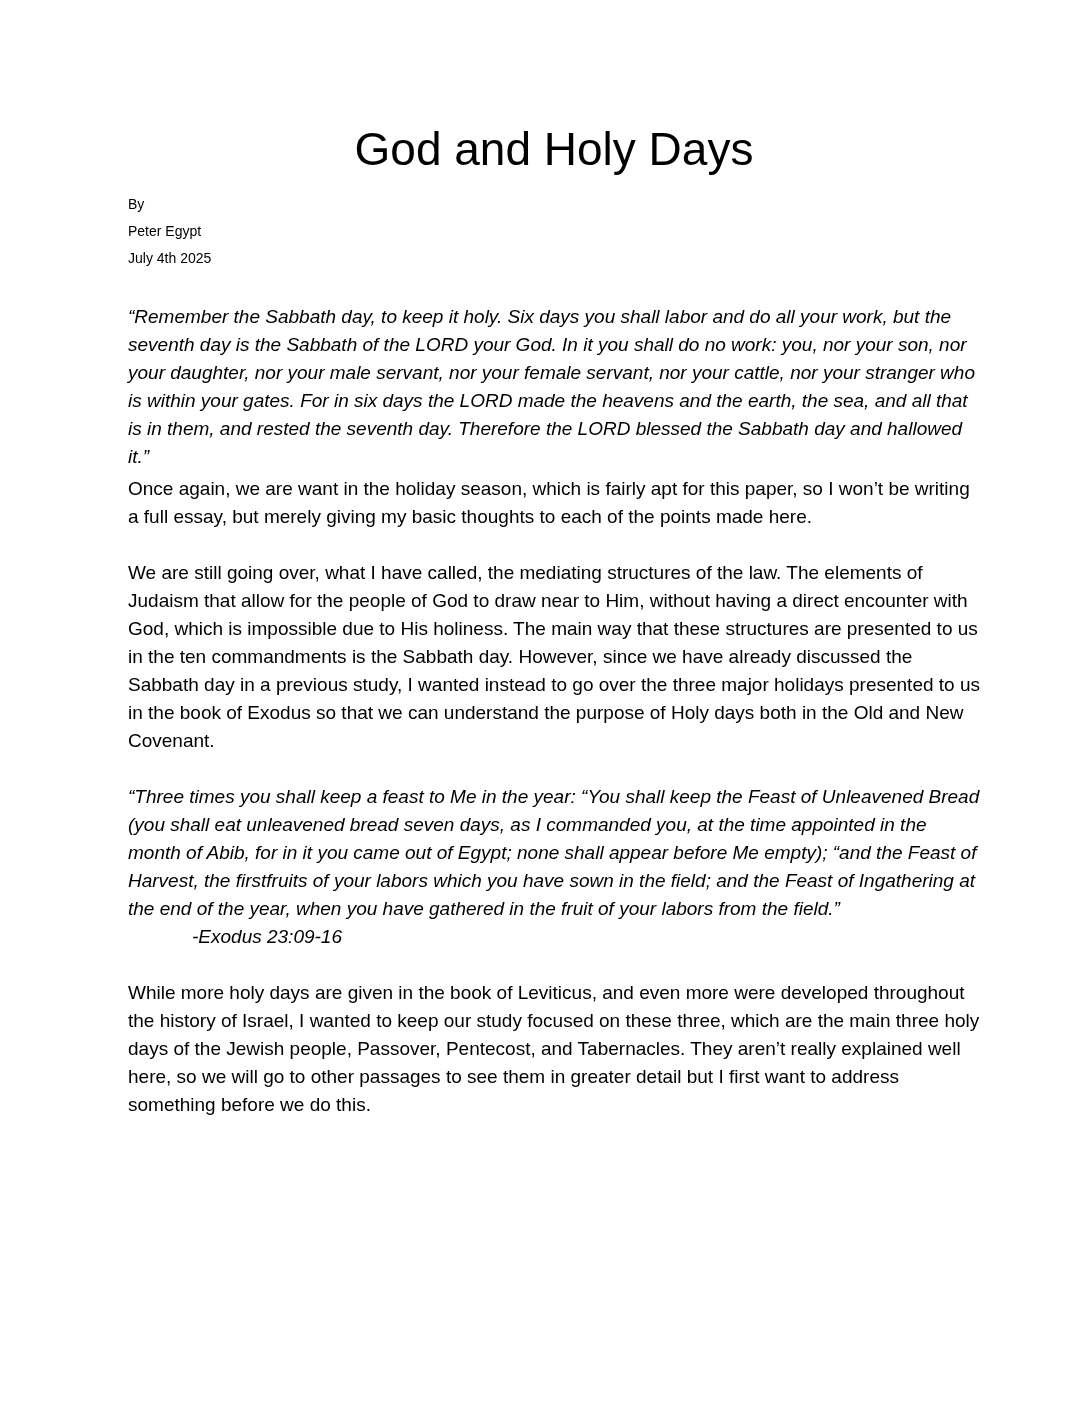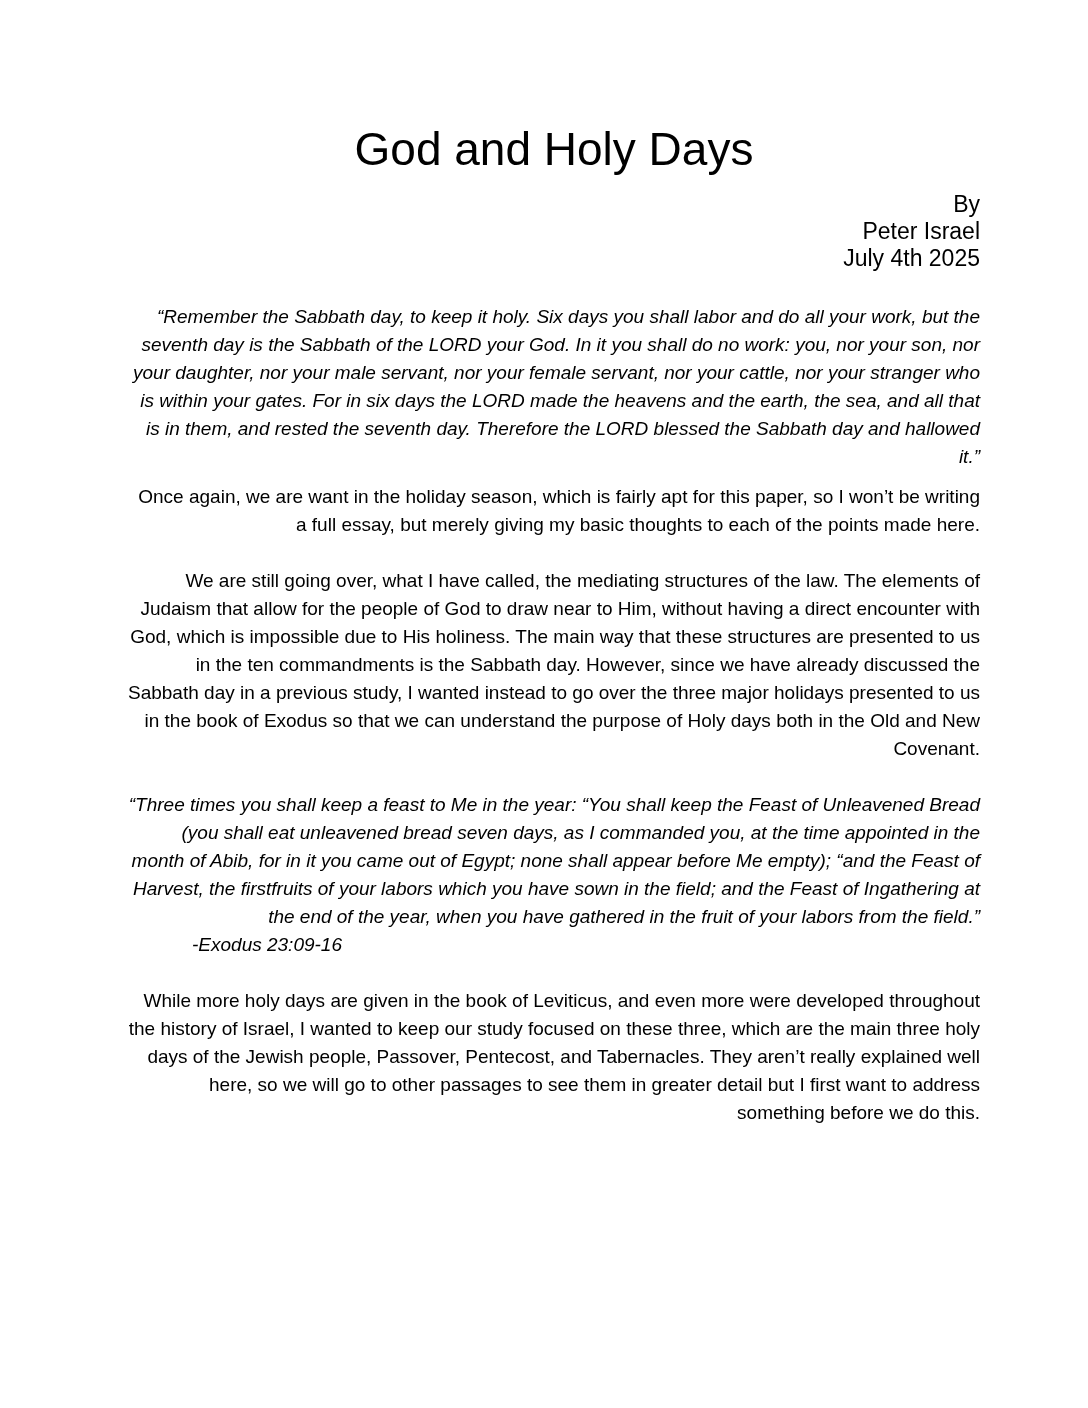--- a/index.html
+++ b/index.html
@@ -24,33 +24,33 @@
   }
   .doc-title {
     font-size: 46px;
     font-weight: 400;
     line-height: 56px;
     text-align: center;
     margin: 0 0 14px 0;
     letter-spacing: 0;
   }
   .doc-byline {
-    text-align: right;
-    font-size: 23px;
+    text-align: left;
+    font-size: 14px;
     line-height: 27px;
     margin: 0 0 31px 0;
   }
   .doc-byline div {
     margin: 0;
   }
   .para {
     font-size: 19px;
     line-height: 28px;
-    margin: 12px 0 28px 0;
-    text-align: right;
+    margin: 4px 0 28px 0;
+    text-align: left;
   }
   .quote {
     font-style: italic;
     margin-bottom: 0;
   }
   .quote-ref {
     font-size: 19px;
     line-height: 28px;
     font-style: italic;
     padding-left: 64px;
@@ -59,21 +59,21 @@
 </style>
 </head>
 <body>
 
 <div class="doc-page">
 
   <h1 class="doc-title">God and Holy Days</h1>
 
   <div class="doc-byline">
     <div>By</div>
-    <div>Peter Israel</div>
+    <div>Peter Egypt</div>
     <div>July 4th 2025</div>
   </div>
 
   <p class="para quote">“Remember the Sabbath day, to keep it holy. Six days you shall labor and do all your work, but the seventh day is the Sabbath of the LORD your God. In it you shall do no work: you, nor your son, nor your daughter, nor your male servant, nor your female servant, nor your cattle, nor your stranger who is within your gates. For in six days the LORD made the heavens and the earth, the sea, and all that is in them, and rested the seventh day. Therefore the LORD blessed the Sabbath day and hallowed it.”</p>
 
   <p class="para">Once again, we are want in the holiday season, which is fairly apt for this paper, so I won’t be writing a full essay, but merely giving my basic thoughts to each of the points made here.</p>
 
   <p class="para">We are still going over, what I have called, the mediating structures of the law. The elements of Judaism that allow for the people of God to draw near to Him, without having a direct encounter with God, which is impossible due to His holiness. The main way that these structures are presented to us in the ten commandments is the Sabbath day. However, since we have already discussed the Sabbath day in a previous study, I wanted instead to go over the three major holidays presented to us in the book of Exodus so that we can understand the purpose of Holy days both in the Old and New Covenant.</p>
 
   <p class="para quote">“Three times you shall keep a feast to Me in the year: “You shall keep the Feast of Unleavened Bread (you shall eat unleavened bread seven days, as I commanded you, at the time appointed in the month of Abib, for in it you came out of Egypt; none shall appear before Me empty); “and the Feast of Harvest, the firstfruits of your labors which you have sown in the field; and the Feast of Ingathering at the end of the year, when you have gathered in the fruit of your labors from the field.”</p>

